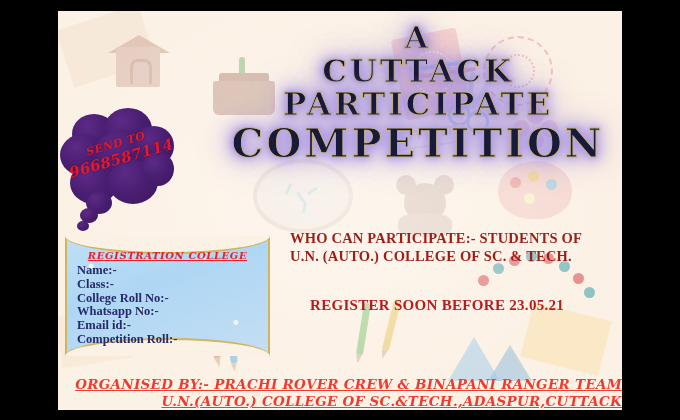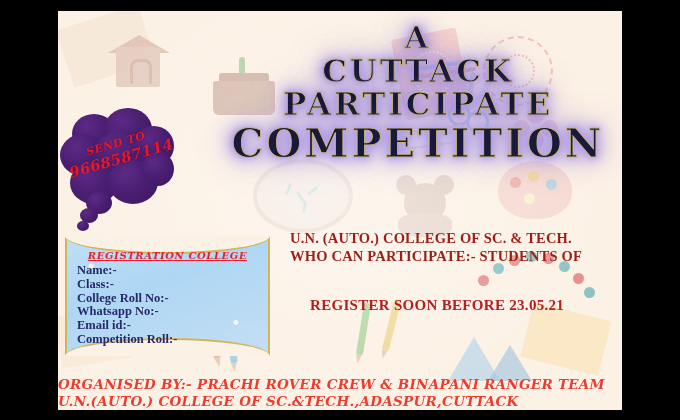--- a/index.html
+++ b/index.html
@@ -164,24 +164,25 @@
     font-size:14.5px;line-height:18px;letter-spacing:.2px;
   }
   #registerLine{
     position:absolute;left:252px;top:286px;width:320px;z-index:5;
     color:#b91c1c;font-family:"Liberation Serif",serif;font-weight:700;
     font-size:15px;letter-spacing:.3px;
   }
 
   
   #footer{
-    position:absolute;left:0;top:365px;width:100%;text-align:left;z-index:5;
+    position:absolute;left:0;top:365px;width:100%;text-align:right;z-index:5;
     color:#f03a2e;font-family:"DejaVu Serif",serif;font-weight:700;font-style:italic;
     line-height:17px;letter-spacing:.3px;
     text-shadow:0 1px 0 rgba(255,255,255,.55);
+    text-decoration:underline;
   }
   .f1{font-size:13.5px;}
   .f2{font-size:13.5px;}
 
   
   .bar{position:absolute;background:#000;z-index:20;}
   #barTop{left:0;top:0;width:680px;height:11px;}
   #barBottom{left:0;top:410px;width:680px;height:10px;}
   #barLeft{left:0;top:0;width:58px;height:420px;}
   #barRight{left:622px;top:0;width:58px;height:420px;}
@@ -322,22 +323,22 @@
         <div class="regitem">Name:-</div>
         <div class="regitem">Class:-</div>
         <div class="regitem">College Roll No:-</div>
         <div class="regitem">Whatsapp No:-</div>
         <div class="regitem">Email id:-</div>
         <div class="regitem">Competition Roll:-</div>
       </div>
     </div>
 
     <div id="whoBlock">
+      <div>WHO CAN PARTICIPATE:- STUDENTS OF</div>
       <div>U.N. (AUTO.) COLLEGE OF SC. &amp; TECH.</div>
-      <div>WHO CAN PARTICIPATE:- STUDENTS OF</div>
     </div>
 
     <div id="registerLine">REGISTER SOON BEFORE 23.05.21</div>
 
     <div id="footer">
       <div class="f1">ORGANISED BY:- PRACHI ROVER CREW &amp; BINAPANI RANGER TEAM</div>
       <div class="f2">U.N.(AUTO.) COLLEGE OF SC.&amp;TECH.,ADASPUR,CUTTACK</div>
     </div>
 
   </div>

